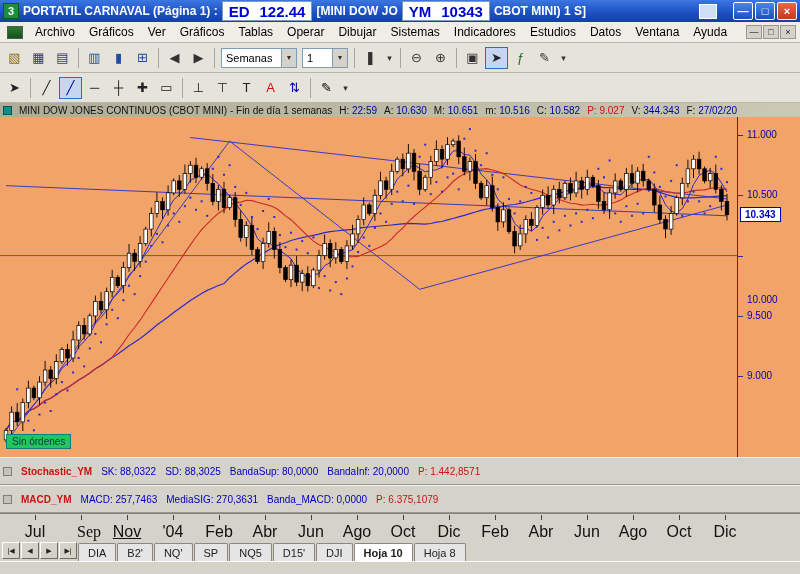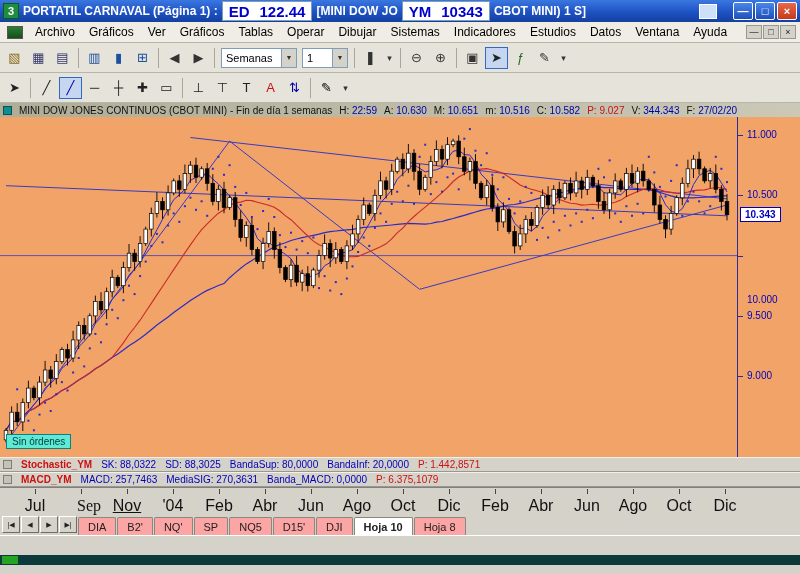--- a/index.html
+++ b/index.html
@@ -35,35 +35,35 @@
 .ch-field{color:#111}
 .ch-field b{font-weight:normal;color:#0000A8}
 .ch-field.red,.ch-field.red b{color:#CC1111}
 
 .chart-wrap{height:340px;display:flex;position:relative;background:#F2A368}
 #chart-svg{width:737px;height:340px;display:block}
 .price-axis{width:63px;position:relative;border-left:1px solid #2B2B9E;background:#F2A368}
 .ytick{position:absolute;left:9px;color:#0000BB;font-size:10px}
 .ytick-dash{position:absolute;left:0;width:5px;height:1px;background:#2B2B9E}
 .price-marker{position:absolute;left:2px;background:#fff;border:1px solid #0000BB;color:#0000BB;font-size:10px;font-weight:bold;padding:0 4px;line-height:13px;z-index:2}
-.no-orders{position:absolute;left:6px;bottom:8px;background:#5eead4;border:1px solid #0E7E7E;color:#064040;font-size:10px;padding:1px 5px}
-
-.ind-row{height:15px;background:#D5D2C9;border-top:1px solid #F2F0EA;border-bottom:1px solid #9A978E;display:flex;align-items:center;font-size:10px;gap:9px;padding-left:3px;white-space:nowrap;overflow:hidden}
+.no-orders{position:absolute;left:6px;bottom:8px;background:#22c55e;border:1px solid #0E7E7E;color:#064040;font-size:10px;padding:1px 5px}
+
+.ind-row{height:28px;background:#D5D2C9;border-top:1px solid #F2F0EA;border-bottom:1px solid #9A978E;display:flex;align-items:center;font-size:10px;gap:9px;padding-left:3px;white-space:nowrap;overflow:hidden}
 .ind-btn{width:9px;height:9px;background:#C5C2B9;border:1px solid #807D74;flex:none}
 .ind-name{color:#CC1111;font-weight:bold}
 .ind-val{color:#0000BB}
 .ind-val.red{color:#CC1111}
 
 .xaxis{height:26px;background:#D5D2C9;position:relative;border-top:1px solid #808080}
 .xtick{position:absolute;top:1px;width:1px;height:5px;background:#444}
 .xlabel{position:absolute;top:9px;width:34px;text-align:center;font-size:16px;color:#111}
 
 .tabbar{height:22px;background:#D5D2C9;display:flex;align-items:flex-end;padding:0 2px;gap:1px}
 .nav-btn{width:18px;height:17px;margin-bottom:2px;background:#D5D2C9;border:1px solid;border-color:#fff #6F6C63 #6F6C63 #fff;font-size:7px;display:flex;align-items:center;justify-content:center;color:#222}
-.tab{height:18px;padding:0 9px;font-size:11px;display:flex;align-items:center;background:#fca5a5;border:1px solid #8A877E;border-bottom:none;border-radius:2px 2px 0 0;color:#222}
+.tab{height:18px;padding:0 9px;font-size:11px;display:flex;align-items:center;background:#e5e5e5;border:1px solid #8A877E;border-bottom:none;border-radius:2px 2px 0 0;color:#222}
 .tab.active{background:#ffffff;font-weight:bold}
 
 .statusstrip{height:20px;background:#D5D2C9;border-top:1px solid #fff}
 .taskbar{height:10px;background:#0C3A3A;position:relative}
 .task-accent{position:absolute;left:2px;top:1px;width:16px;height:8px;background:#23A523}
 </style>
 </head>
 <body>
 
 <div class="titlebar">

